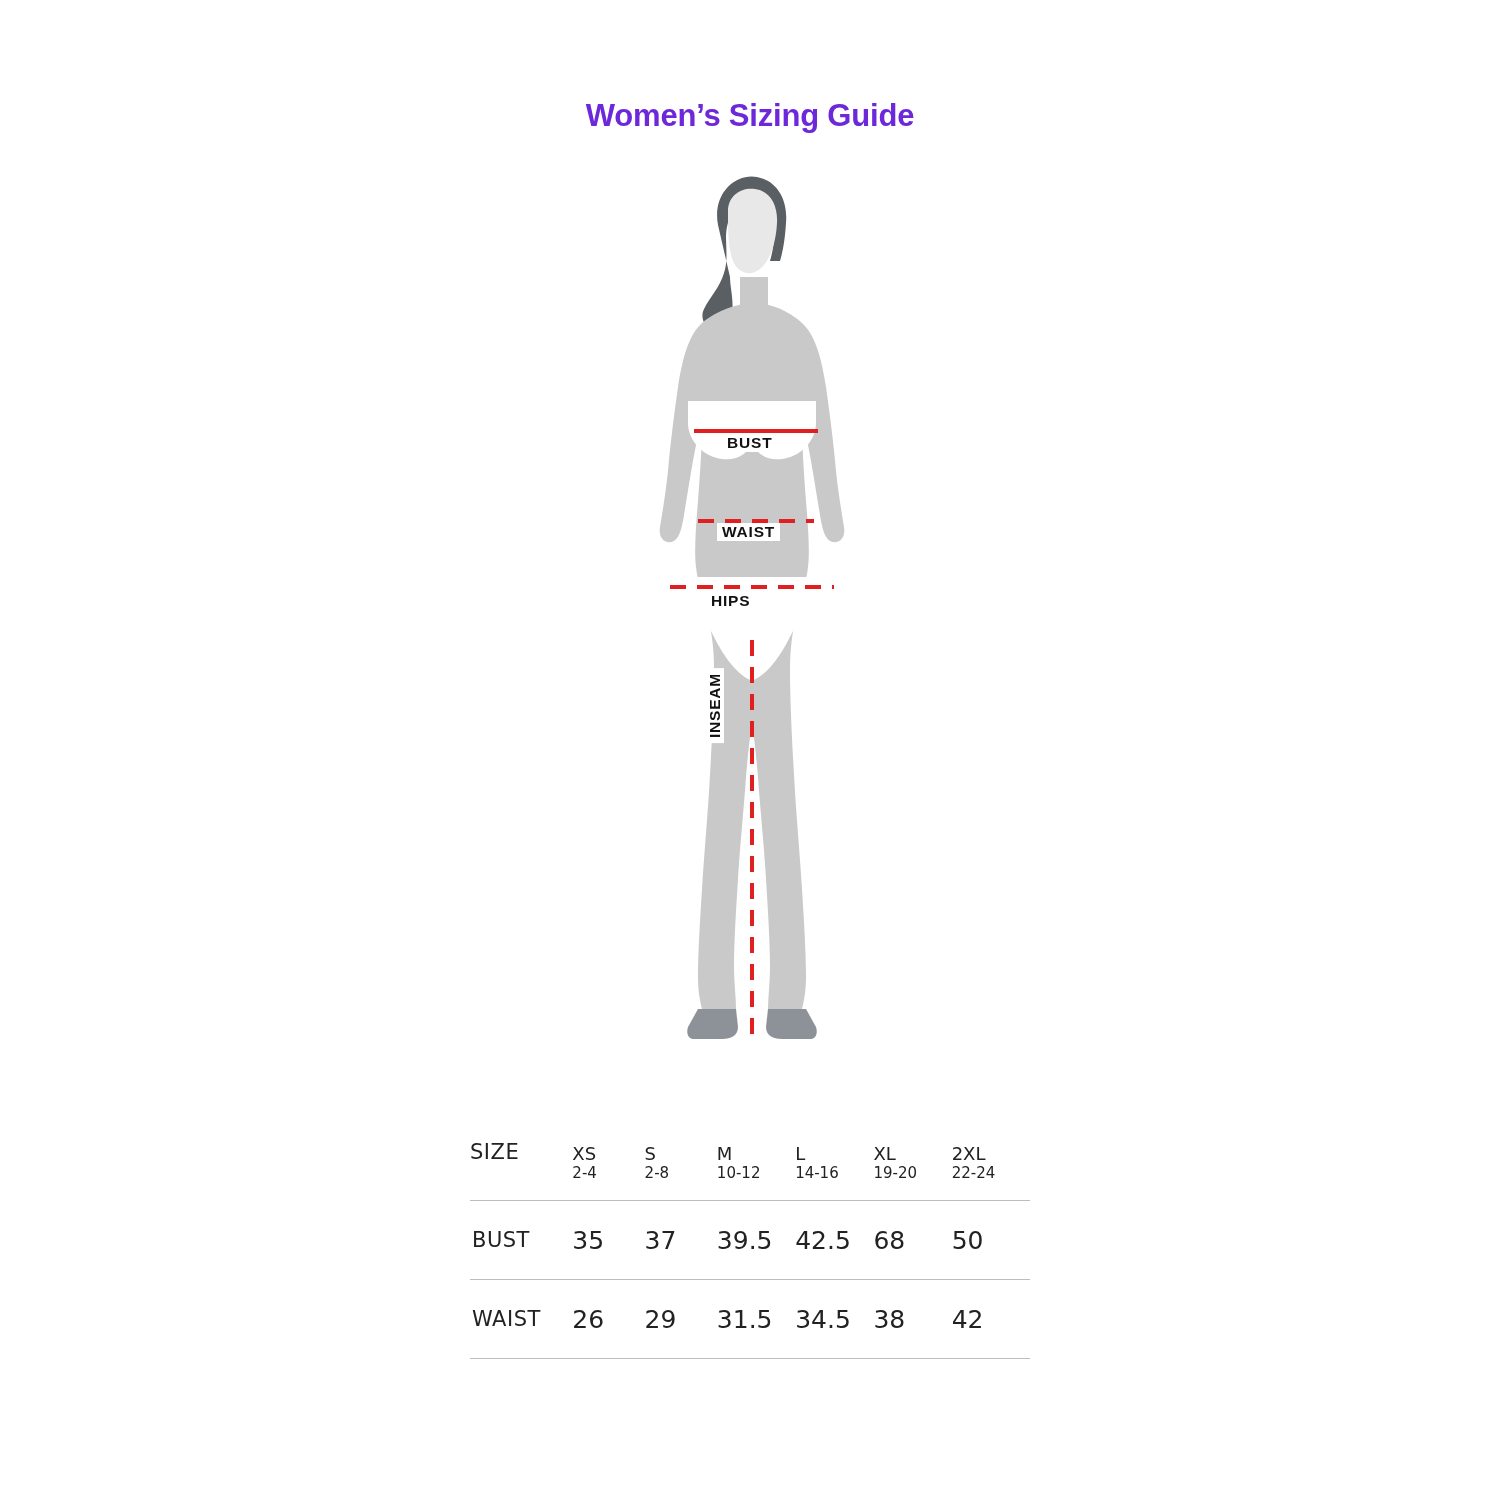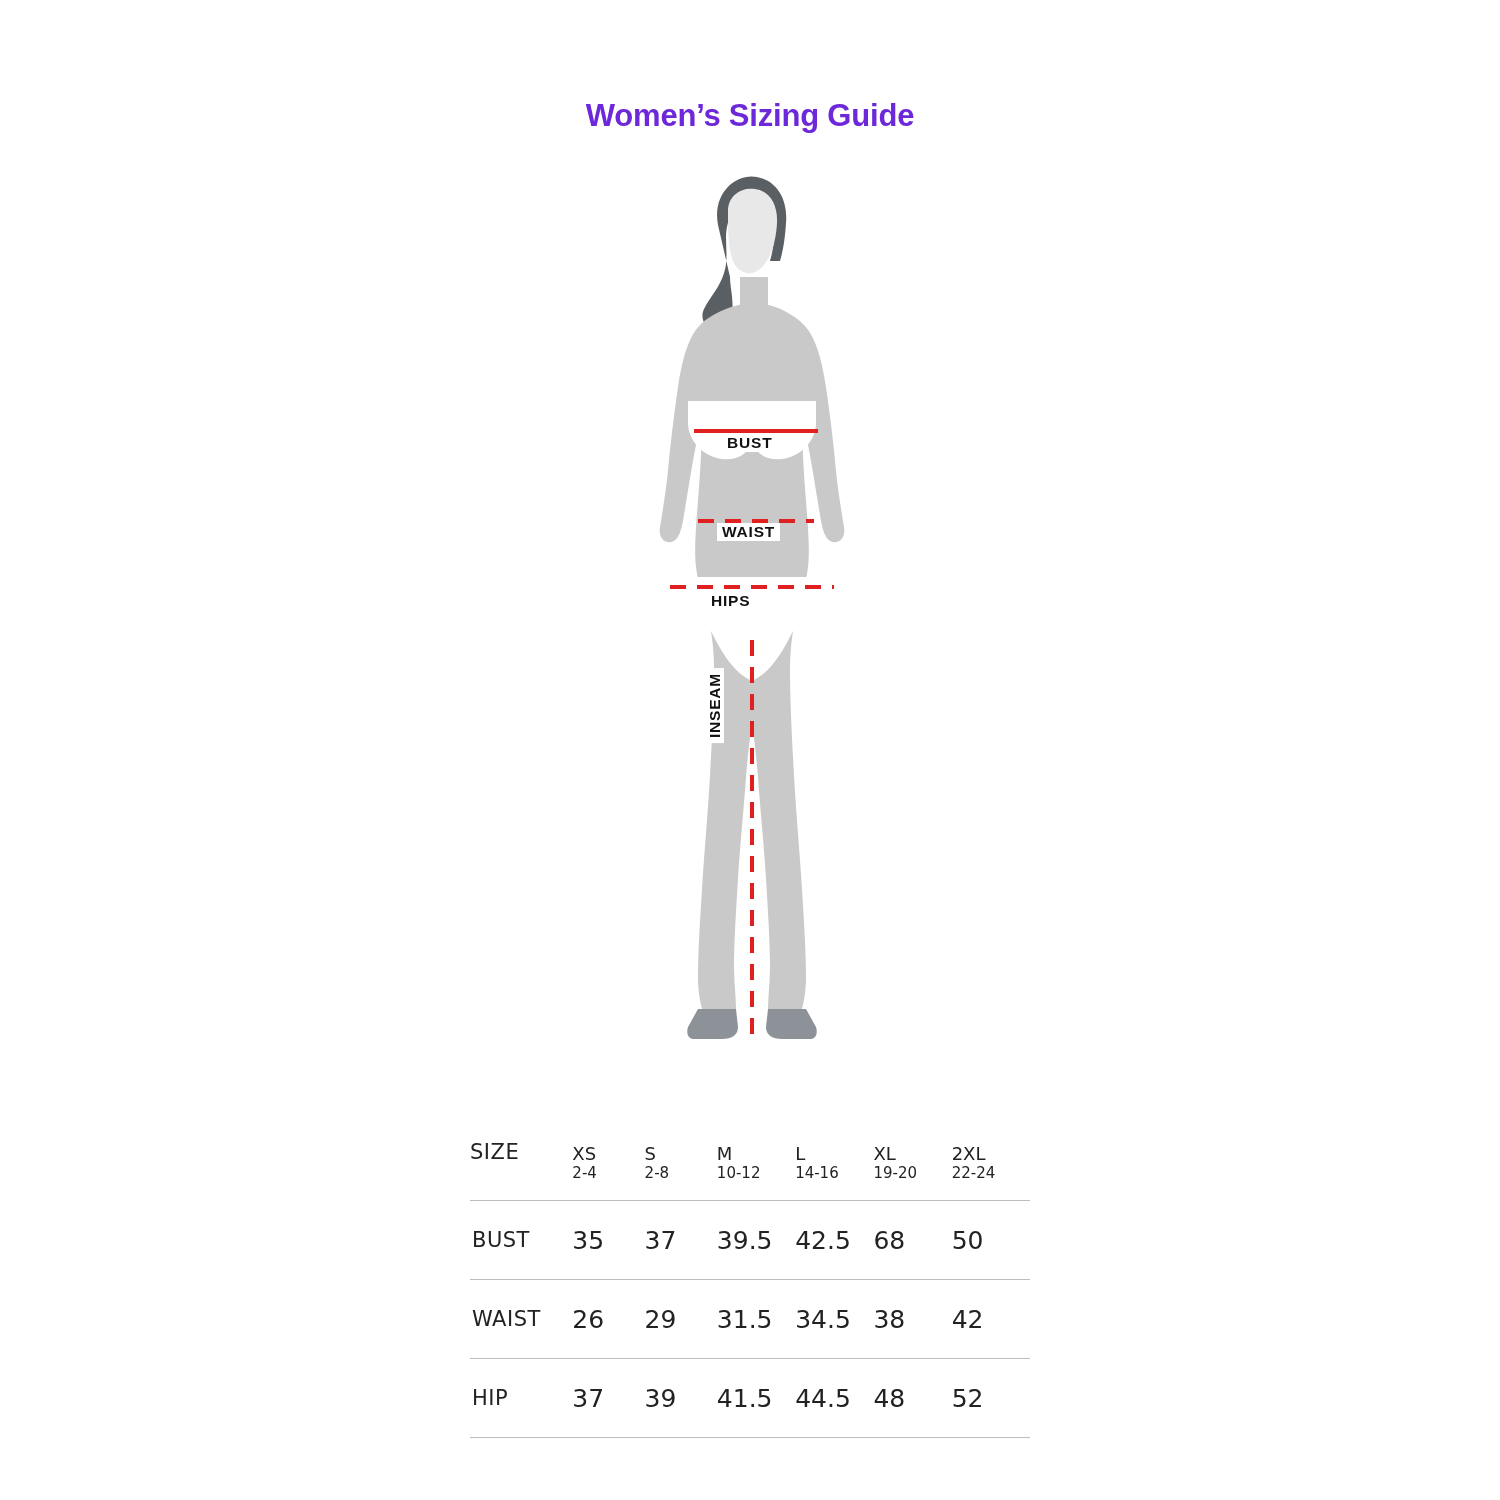--- a/index.html
+++ b/index.html
@@ -242,25 +242,16 @@
       </tr>
       <tr class="data-row">
         <td class="rowlabel">WAIST</td>
         <td>26</td>
         <td>29</td>
         <td>31.5</td>
         <td>34.5</td>
         <td>38</td>
         <td>42</td>
       </tr>
-      <tr class="data-row">
-        <td class="rowlabel">HIP</td>
-        <td>37</td>
-        <td>39</td>
-        <td>41.5</td>
-        <td>44.5</td>
-        <td>48</td>
-        <td>52</td>
-      </tr>
     </tbody>
   </table>
 
 </div>
 
 </body></html>

